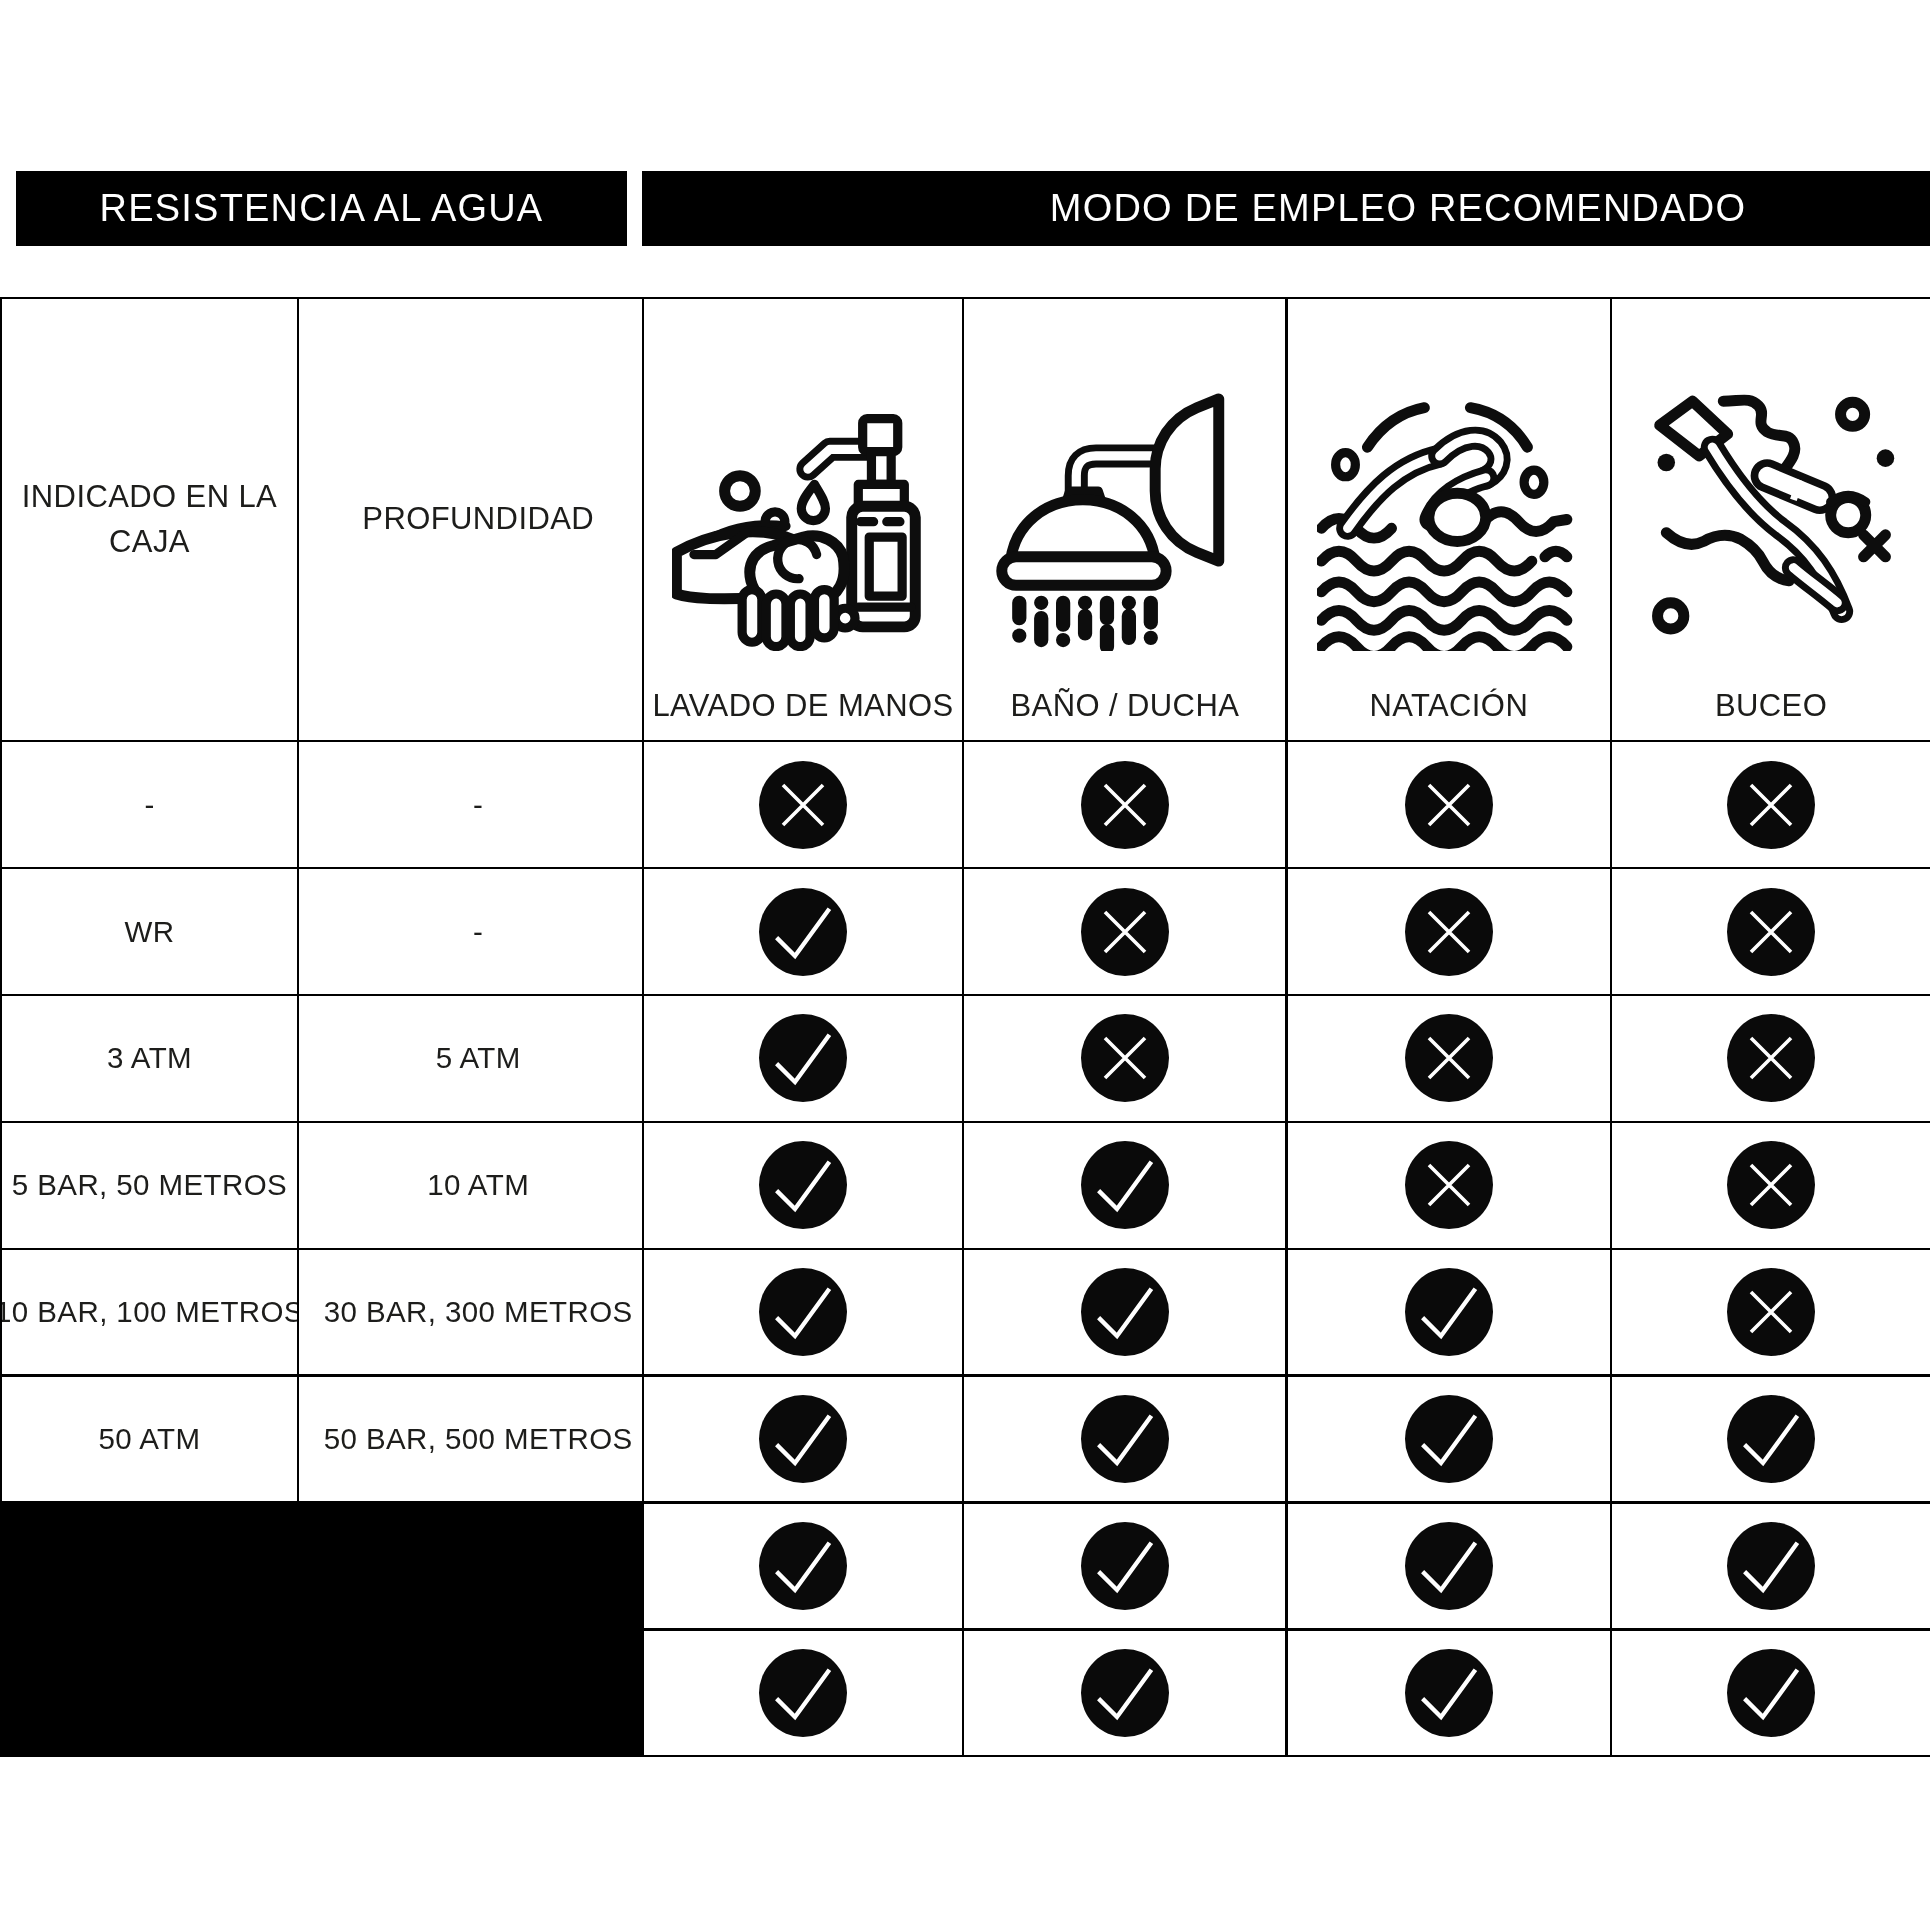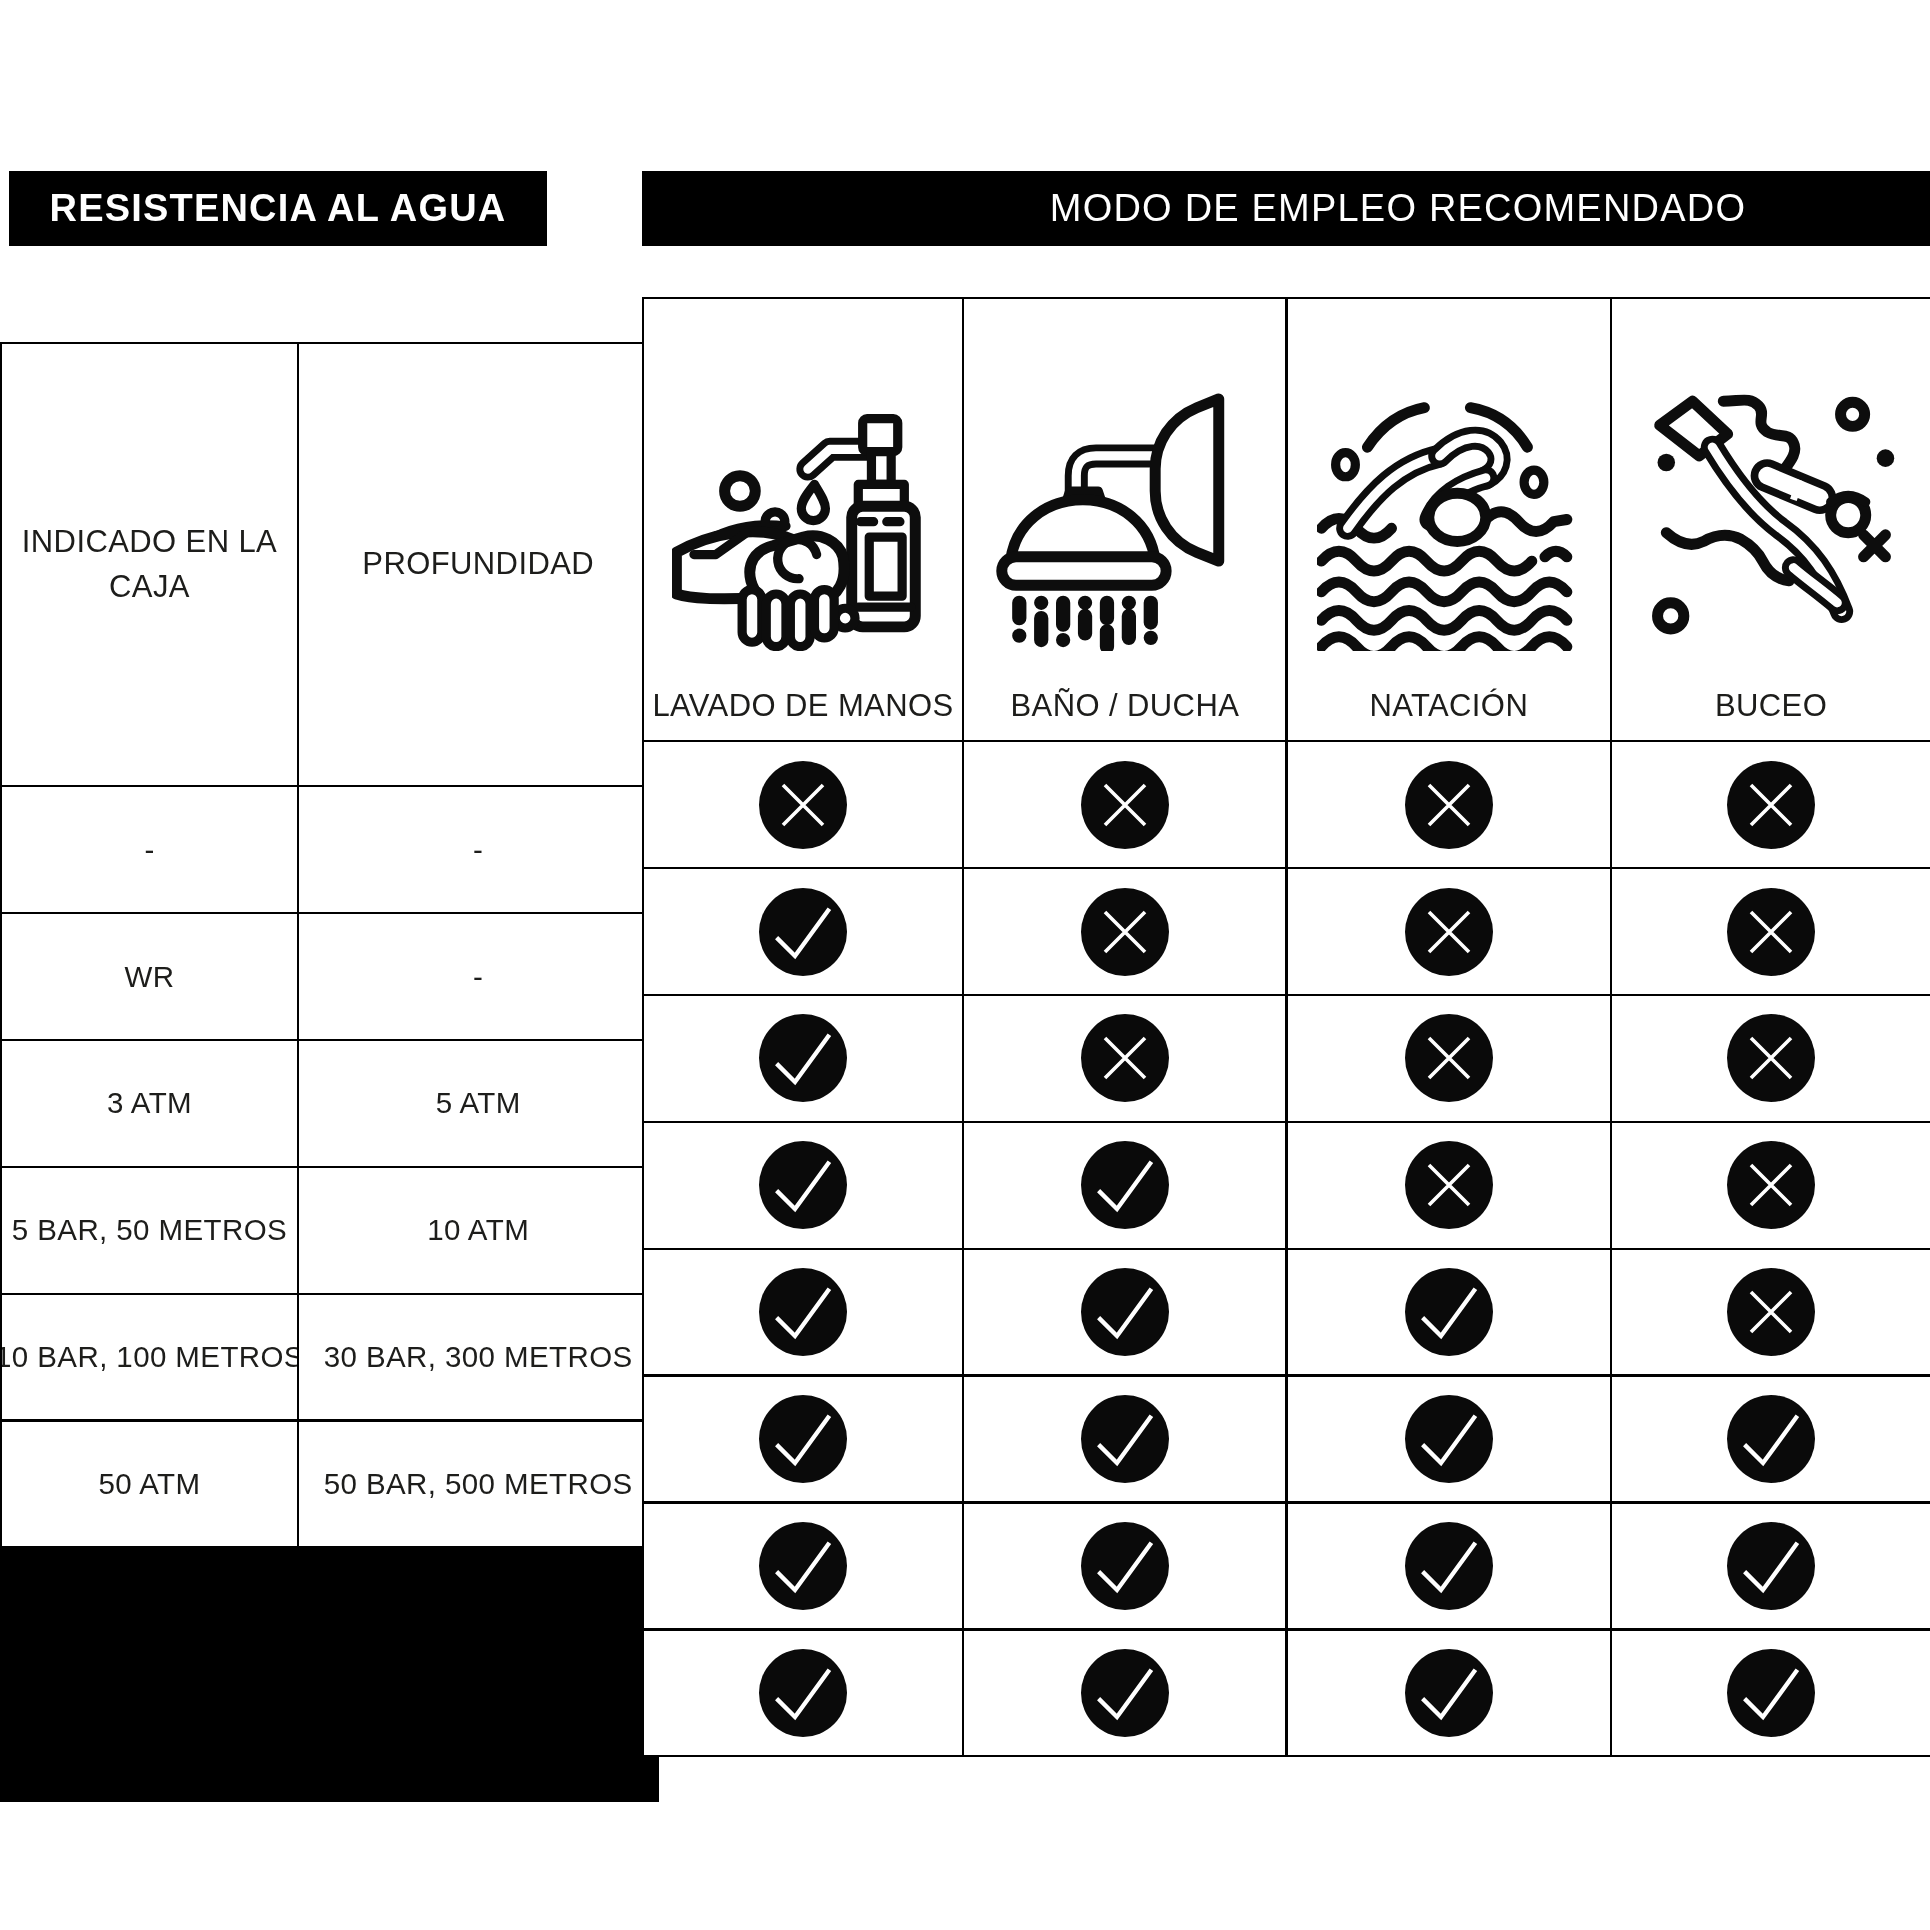--- a/index.html
+++ b/index.html
@@ -1,26 +1,26 @@
 <!DOCTYPE html>
 <html style="font-size:12.8px"><head>
 <meta charset="utf-8">
 <style>
   html,body{margin:0;padding:0;background:#fff;}
   body{width:1931px;height:1931px;position:relative;overflow:hidden;
        font-family:"Liberation Sans", sans-serif;color:#1d1d1b;}
   .title-bar{position:absolute;top:171px;height:75px;background:#000;color:#fff;
        display:flex;align-items:center;justify-content:center;
        font-size:38px;letter-spacing:1.2px;}
-  .title-bar.left{left:9px;width:538px;font-weight:bold;}
+  .title-bar.left{left:16px;width:611px;}
   .title-bar.right{left:642px;width:1512px;}
   .grid{position:absolute;top:297px;height:1460px;background:#000;display:grid;gap:2.4px;
        border:2.4px solid #000;box-sizing:border-box;}
   .grid.left-grid{left:0;width:659px;grid-template-columns:295px 1fr;
-       grid-template-rows:441px repeat(8,1fr);margin-top:45px;}
+       grid-template-rows:441px repeat(8,1fr);}
   .grid.right-grid{left:642px;width:1288px;border-right:none;
        grid-template-columns:318px 321px 322px 1fr;
        grid-template-rows:441px repeat(8,1fr);}
   .cell{background:#fff;display:flex;align-items:center;justify-content:center;
        text-align:center;overflow:hidden;}
   .cell.txt{font-size:29.5px;letter-spacing:0.4px;white-space:nowrap;}
   .cell.hdr{font-size:31px;letter-spacing:0.4px;line-height:1.42;flex-direction:column;}
   .cell.icon-cell{flex-direction:column;justify-content:flex-start;padding-top:89px;box-sizing:border-box;}
   .icon-box{width:263px;height:263px;flex:0 0 auto;}
   .activity-label{margin-top:37px;font-size:31px;letter-spacing:0.4px;white-space:nowrap;}

